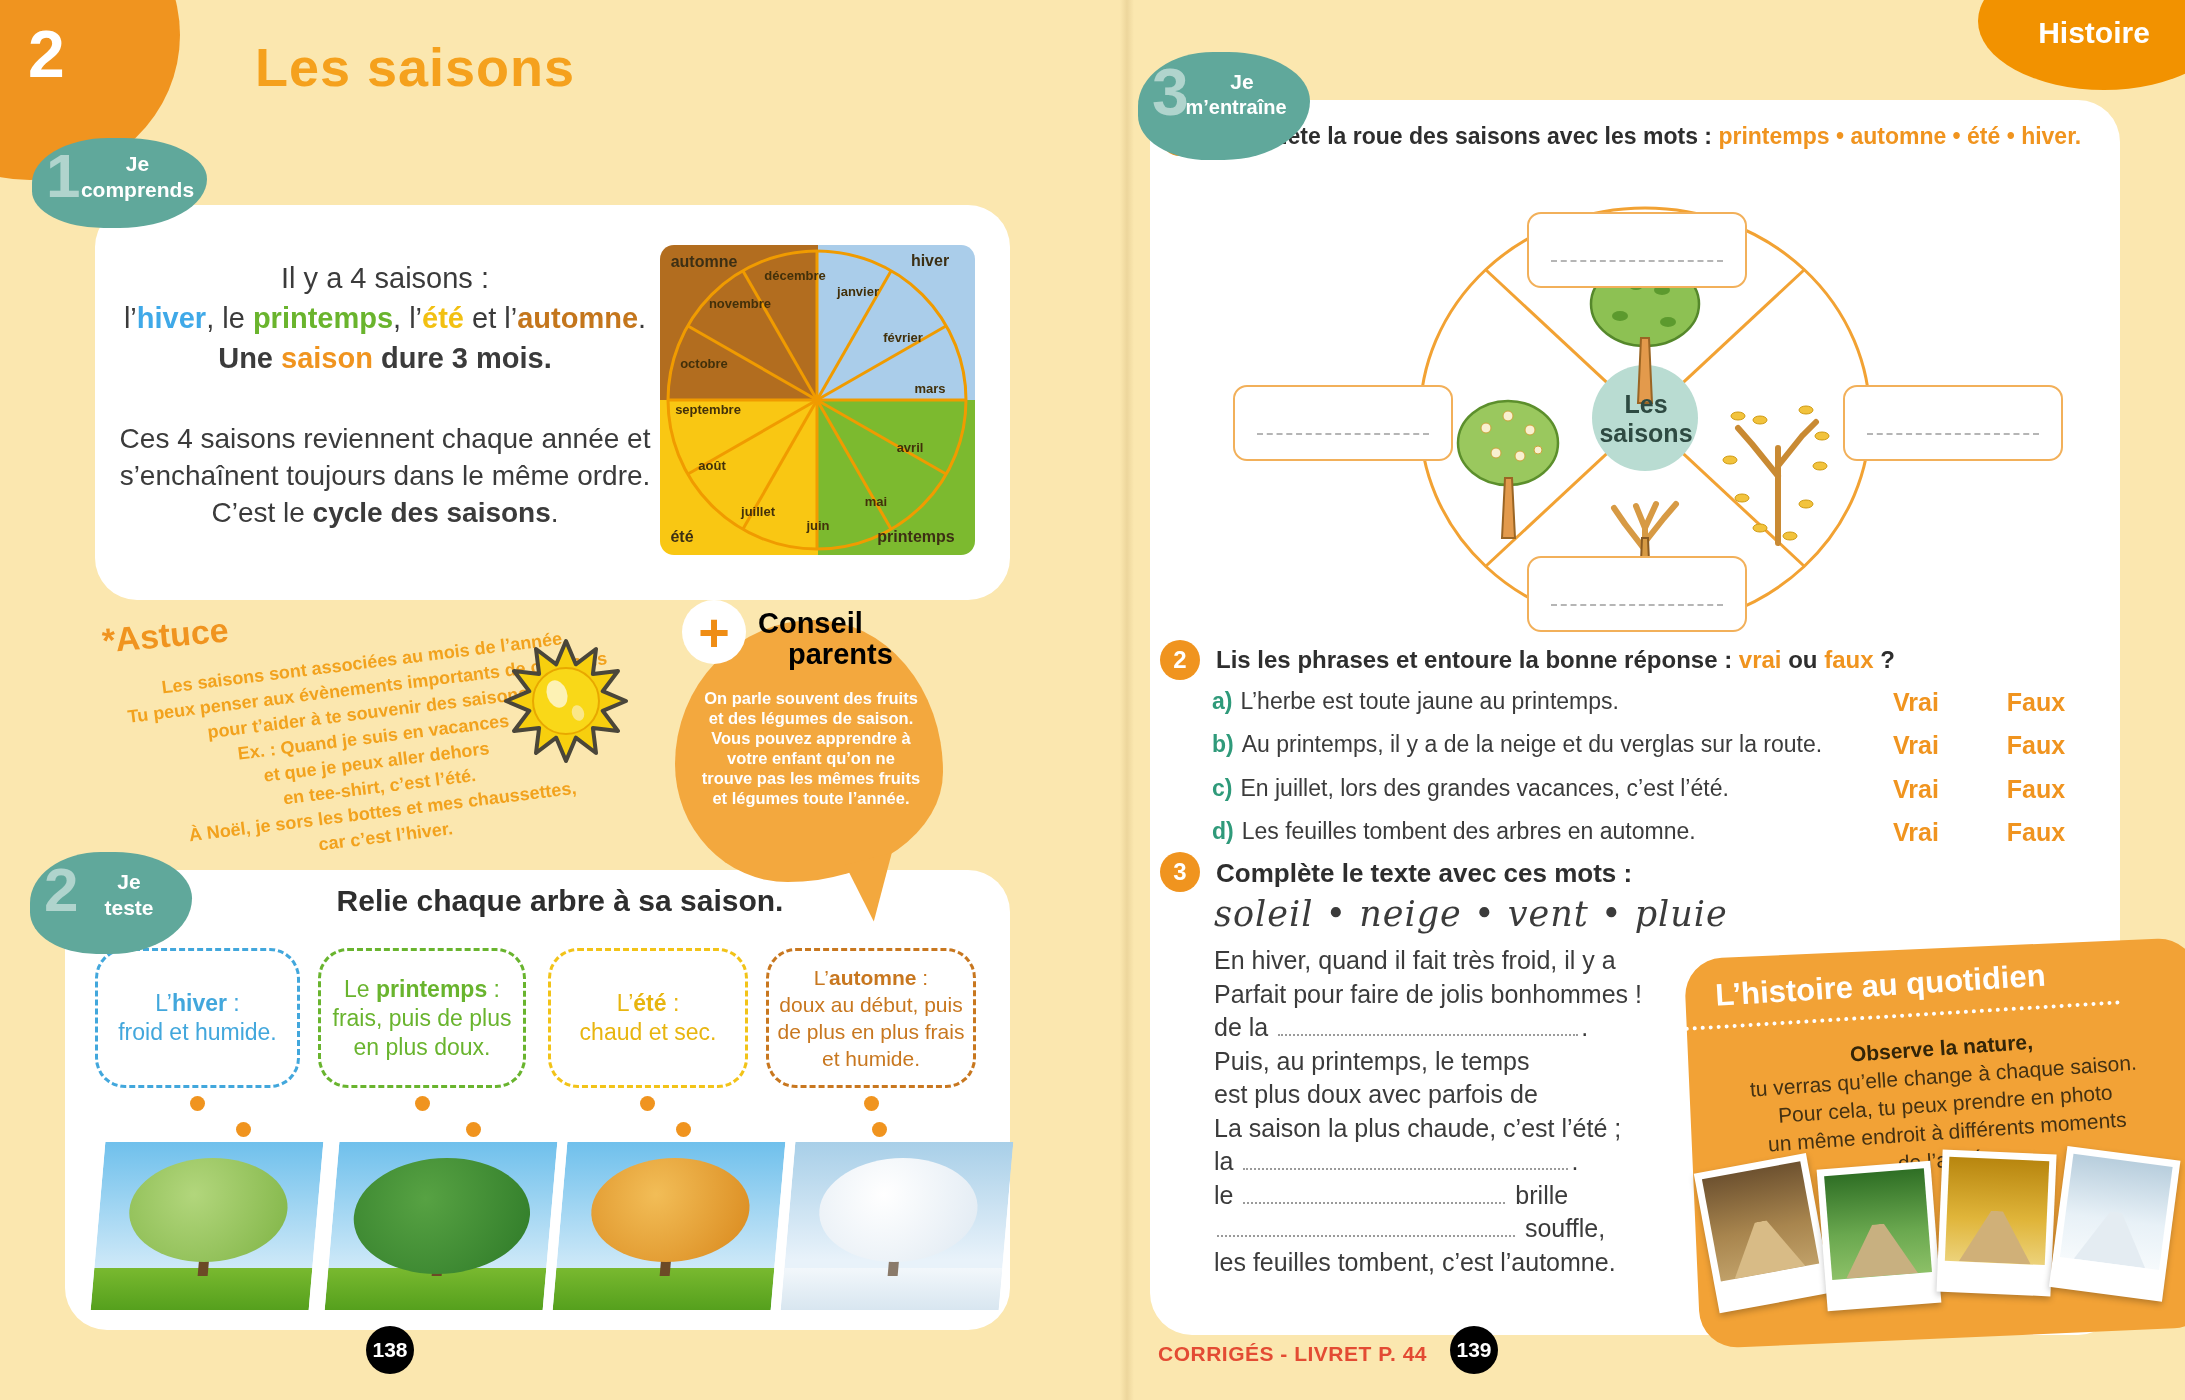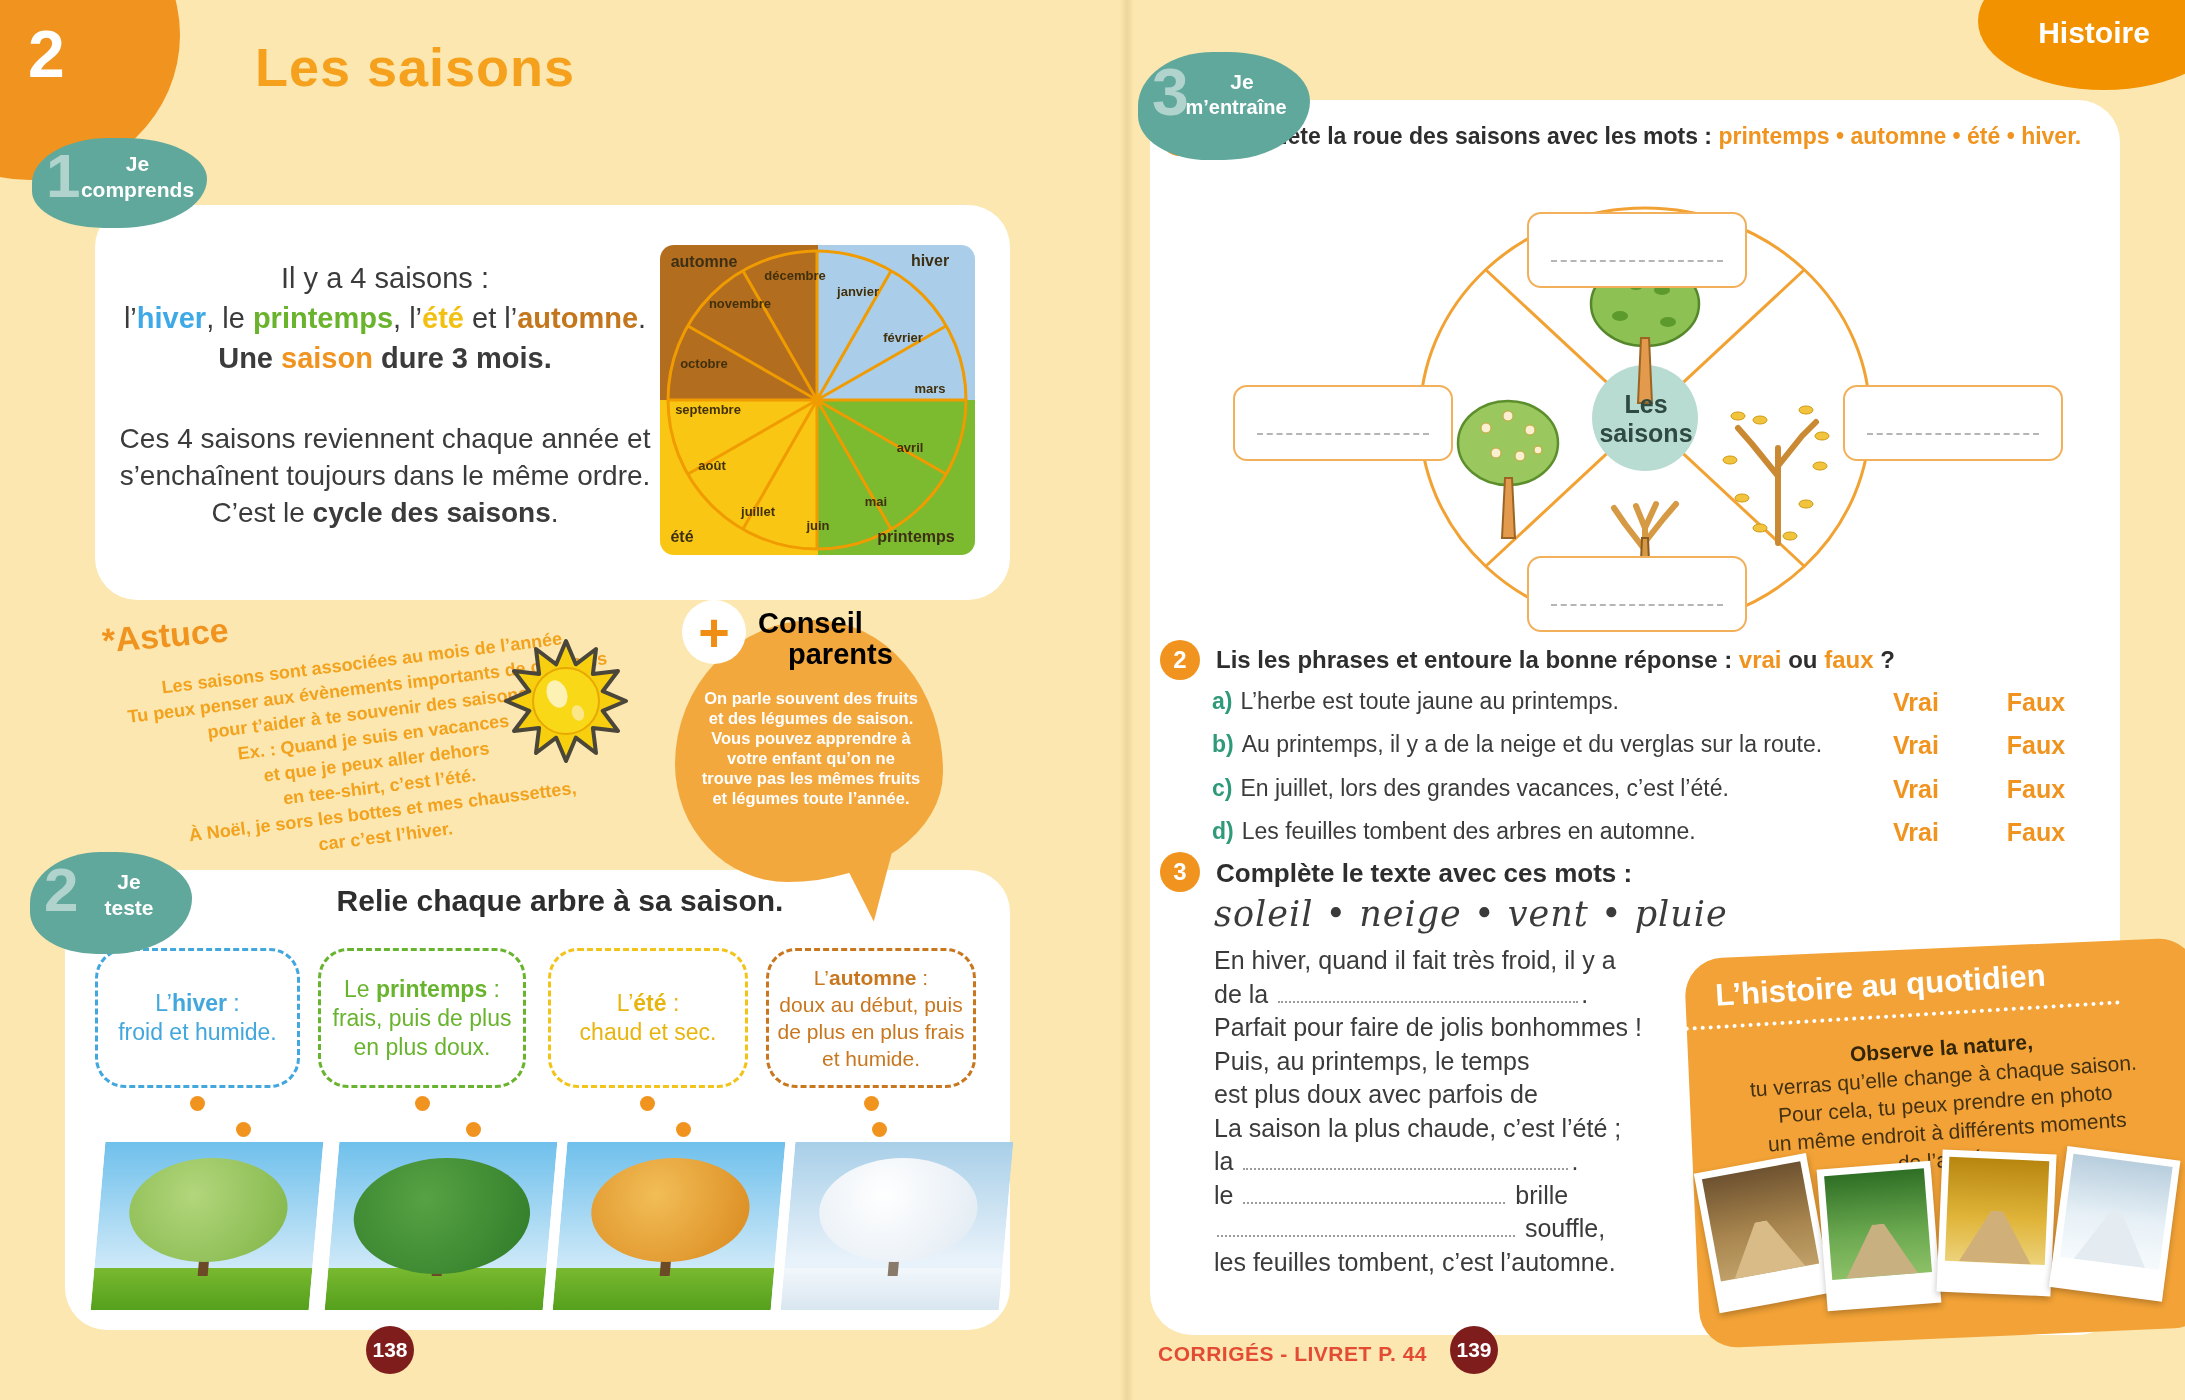--- a/index.html
+++ b/index.html
@@ -89,21 +89,21 @@
   .trunk{position:absolute;left:50%;bottom:34px;width:10px;height:52px;margin-left:-5px;background:#6c4a26;}
   .canopy{position:absolute;left:50%;top:16px;width:158px;height:104px;margin-left:-79px;border-radius:50%;}
   #photo1 .canopy{background:radial-gradient(circle at 40% 35%,#b2d67c,#7fb445);}
   #photo2 .canopy{background:radial-gradient(circle at 40% 35%,#57a243,#2e7a28);width:176px;height:116px;margin-left:-88px;}
   #photo3 .canopy{background:radial-gradient(circle at 40% 35%,#f2bd57,#d9881c);}
   #photo4 .sky{background:linear-gradient(#a8cfe8,#e8f2fa 70%);}
   #photo4 .grass{background:linear-gradient(#f2f7fb,#d8e6f0);}
   #photo4 .trunk{background:#8a7a6a;}
   #photo4 .canopy{background:radial-gradient(circle at 40% 35%,#ffffff,#dfe9f2);}
 
-  .pagenum{position:absolute;width:48px;height:48px;border-radius:50%;background:#7f1d1d;color:#fff;
+  .pagenum{position:absolute;width:48px;height:48px;border-radius:50%;background:#000000;color:#fff;
            display:flex;align-items:center;justify-content:center;font-weight:800;font-size:21px;z-index:8;}
   #pn138{left:366px;top:1326px;} #pn139{left:1450px;top:1326px;}
 
   
   #histoire-tag{position:absolute;left:1978px;top:-48px;width:252px;height:138px;background:#f29200;border-radius:50%;}
   #histoire-tag span{position:absolute;left:0;right:20px;top:64px;text-align:center;color:#fff;font-size:30px;font-weight:800;}
 
   .exnum{position:absolute;width:40px;height:40px;border-radius:50%;background:#f0941f;color:#fff;z-index:4;
          display:flex;align-items:center;justify-content:center;font-size:24px;font-weight:800;}
   #ex1num{left:1160px;top:116px;} #ex2num{left:1160px;top:640px;} #ex3num{left:1160px;top:852px;}
@@ -389,22 +389,22 @@
   <span class="vrai r2">Vrai</span>
   <span class="faux r2">Faux</span>
   <span class="vrai r3">Vrai</span>
   <span class="faux r3">Faux</span>
 
   <div class="exnum" id="ex3num">3</div>
   <div id="ex3title">Complète le texte avec ces mots :</div>
   <div id="ex3words">soleil • neige • vent • pluie</div>
   <div id="ex3text">
     <div><span>En hiver, quand il fait très froid, il y a</span></div>
+    <div><span>Parfait pour faire de jolis bonhommes !</span></div>
     <div><span>de la </span><span class="blank bw1"></span><span>.</span></div>
-    <div><span>Parfait pour faire de jolis bonhommes !</span></div>
     <div><span>Puis, au printemps, le temps</span></div>
     <div><span>est plus doux avec parfois de</span></div>
     <div><span>La saison la plus chaude, c’est l’été ;</span></div>
     <div><span>la </span><span class="blank bw2"></span><span>.</span></div>
     <div><span>le </span><span class="blank bw3"></span><span> brille</span></div>
     <div><span></span><span class="blank bw4"></span><span> souffle,</span></div>
     <div><span>les feuilles tombent, c’est l’automne.</span></div>
   </div>
 
   <div id="hist-box">

